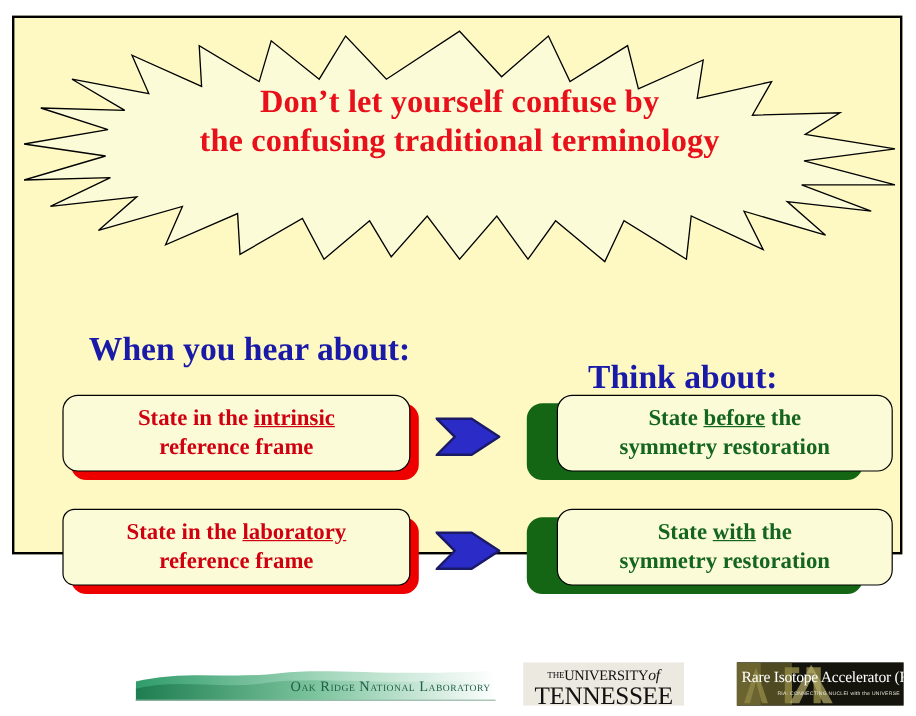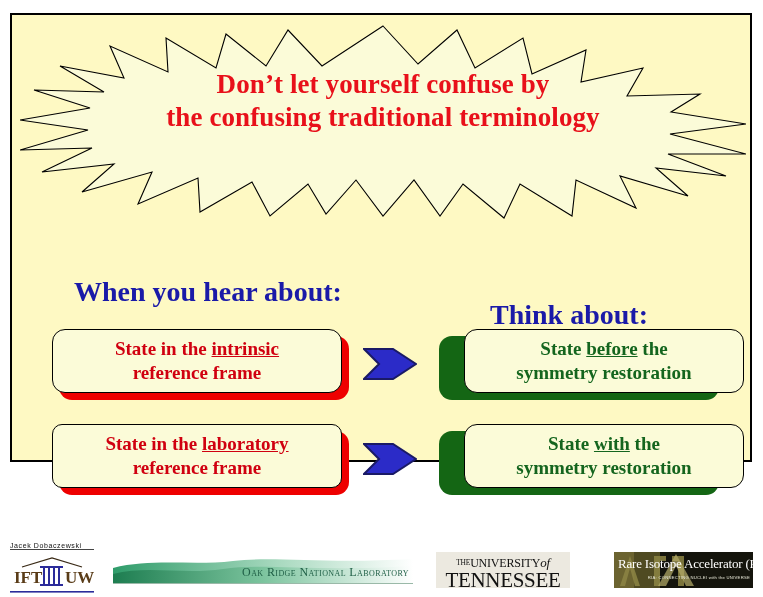--- a/index.html
+++ b/index.html
@@ -312,37 +312,20 @@
       <div>
         <span>State </span><span class="u">with</span><span> the</span><br>
         <span>symmetry restoration</span>
       </div>
     </div>
 
   </div>
 
   <div id="footer">
 
-    <div id="ift-logo">
-      <div id="ift-author">Jacek Dobaczewski</div>
-      <svg id="ift-mark" viewBox="0 0 84 39">
-        <path d="M12 12 L42 3 L72 12" fill="none" stroke="#3a2a16" stroke-width="1.2"></path>
-        <g fill="#2b2b9a">
-          <rect x="33" y="12" width="2" height="18"></rect>
-          <rect x="38" y="12" width="2" height="18"></rect>
-          <rect x="43" y="12" width="2" height="18"></rect>
-          <rect x="48" y="12" width="2" height="18"></rect>
-          <rect x="30" y="11" width="23" height="2"></rect>
-          <rect x="30" y="29" width="23" height="2"></rect>
-        </g>
-        <text x="4" y="28" font-family="Liberation Serif, serif" font-size="17" font-weight="bold" fill="#5a3c18">IFT</text>
-        <text x="55" y="28" font-family="Liberation Serif, serif" font-size="17" font-weight="bold" fill="#5a3c18">UW</text>
-        <rect x="0" y="36" width="84" height="1.6" fill="#2b2b9a"></rect>
-      </svg>
-    </div>
 
     <div id="ornl-logo">
       <div id="ornl-band">
         <svg width="300" height="32" viewBox="0 0 300 32" preserveAspectRatio="none">
           <defs>
             <linearGradient id="g1" x1="0" y1="0" x2="1" y2="0">
               <stop offset="0" stop-color="#2f9c6a"></stop>
               <stop offset="0.55" stop-color="#a8d9bf"></stop>
               <stop offset="1" stop-color="#ffffff"></stop>
             </linearGradient>

